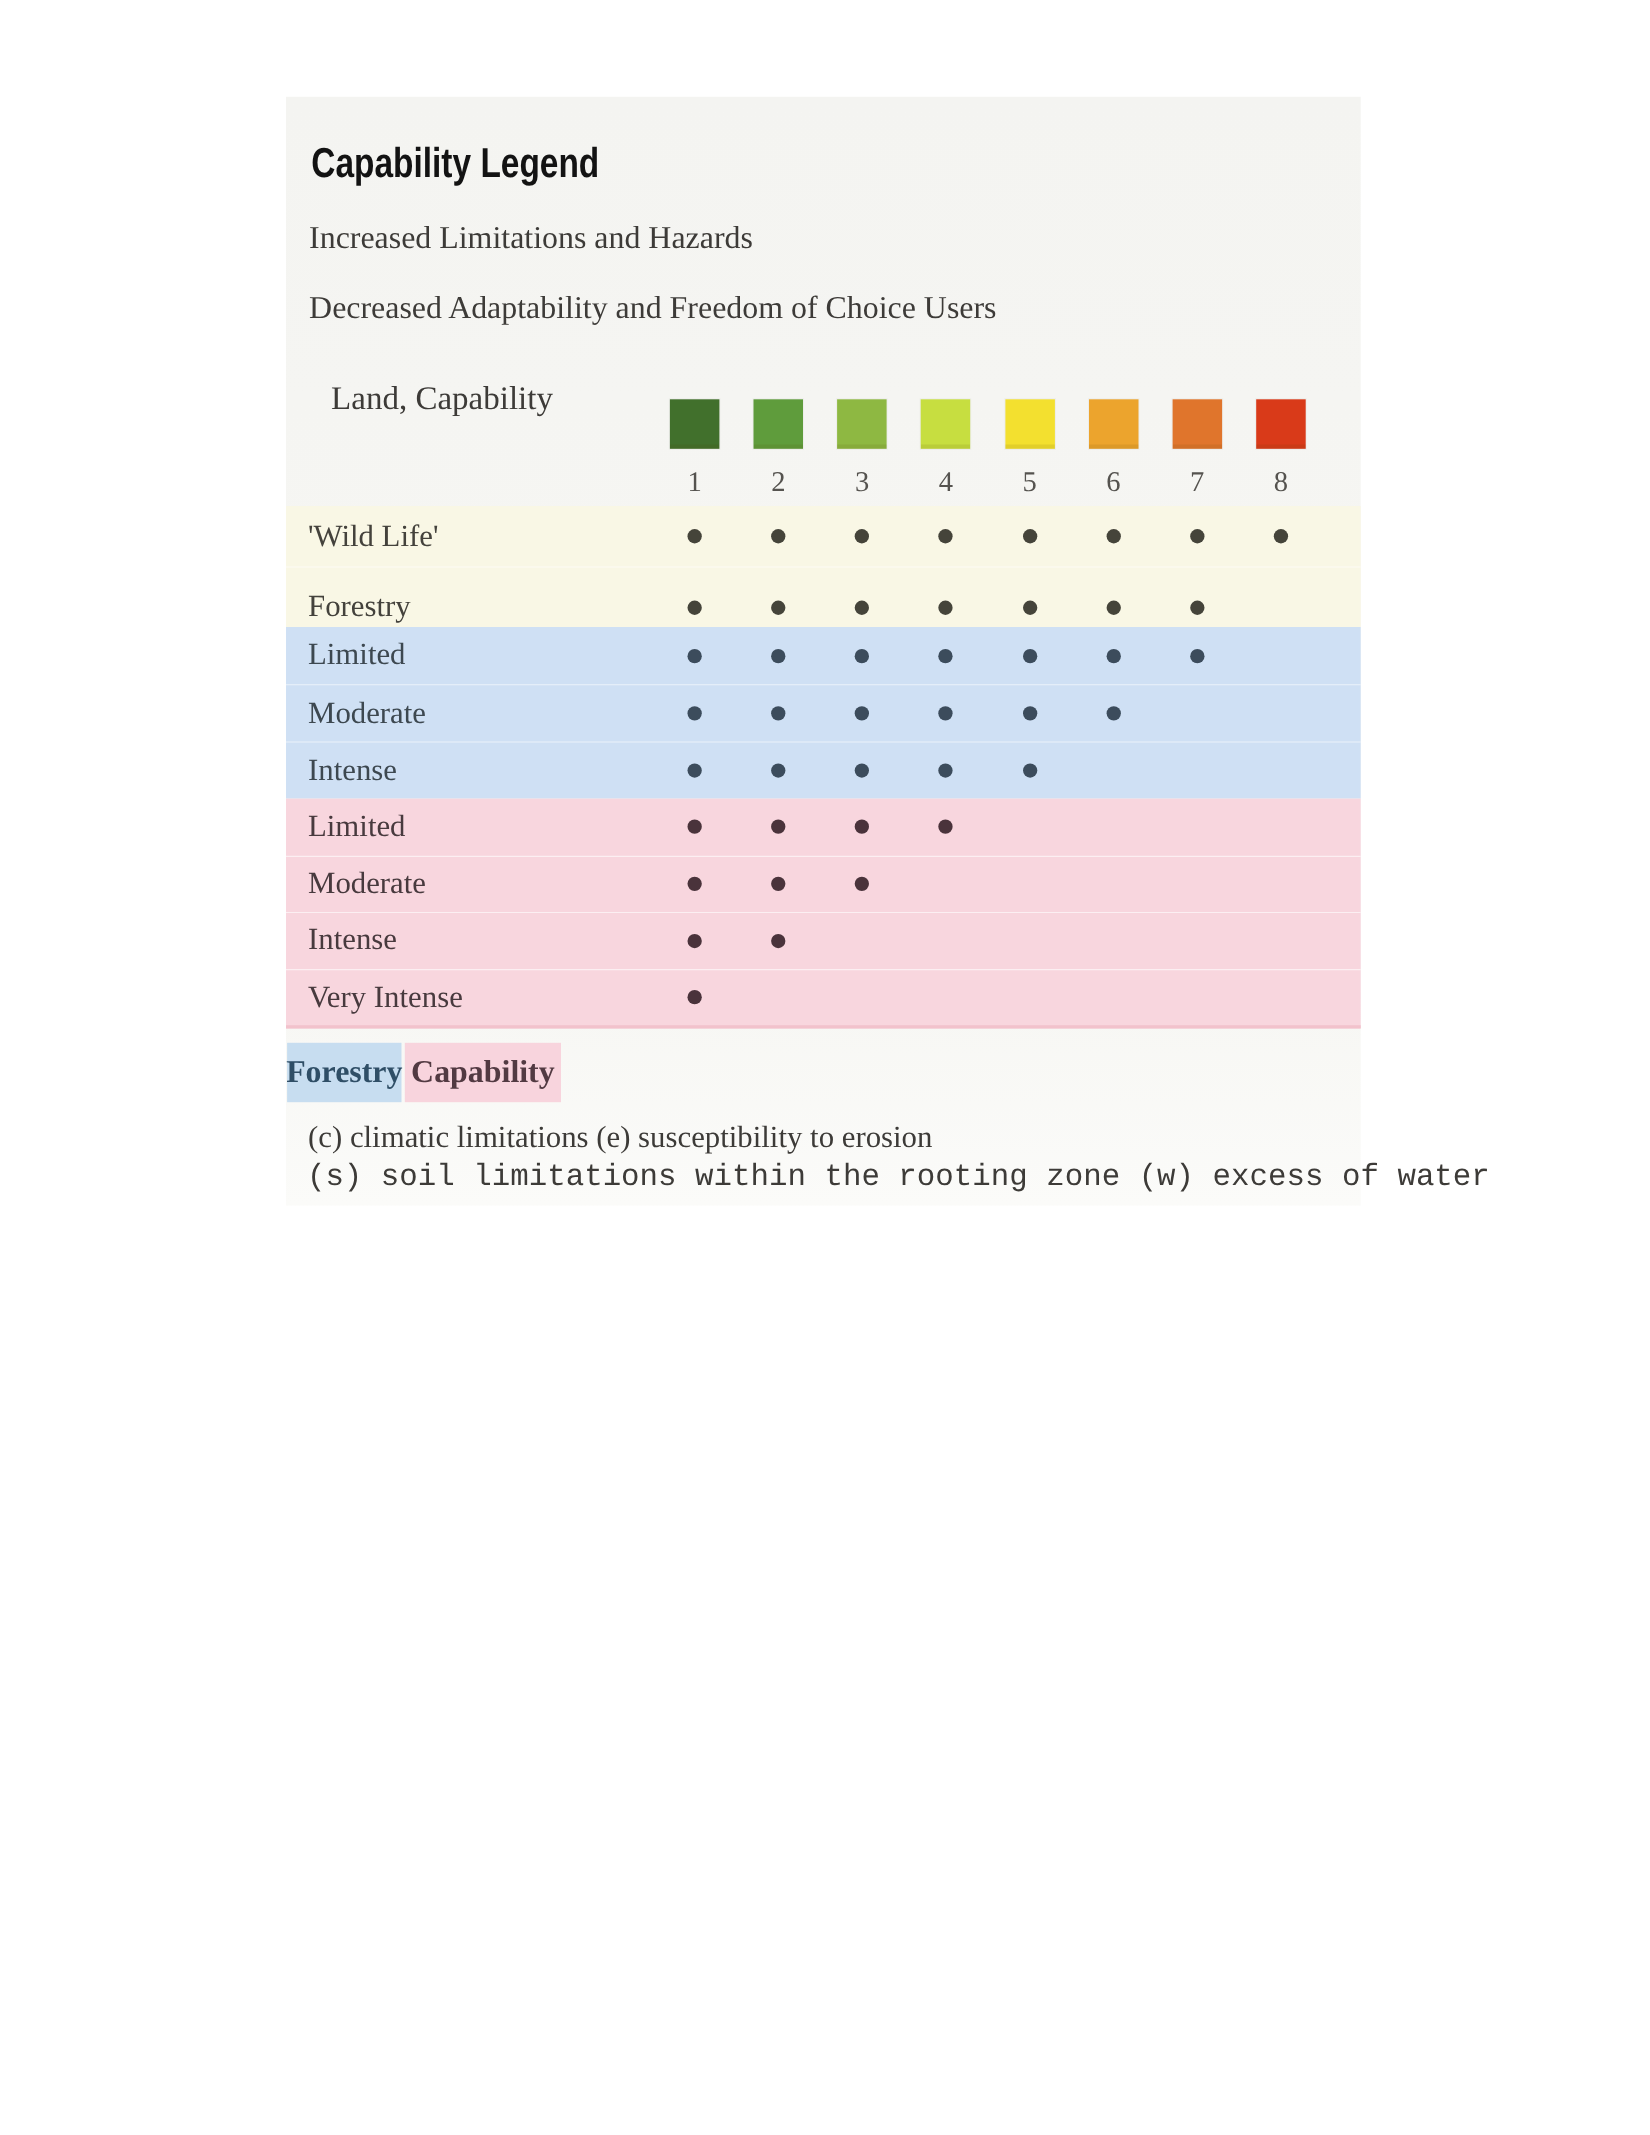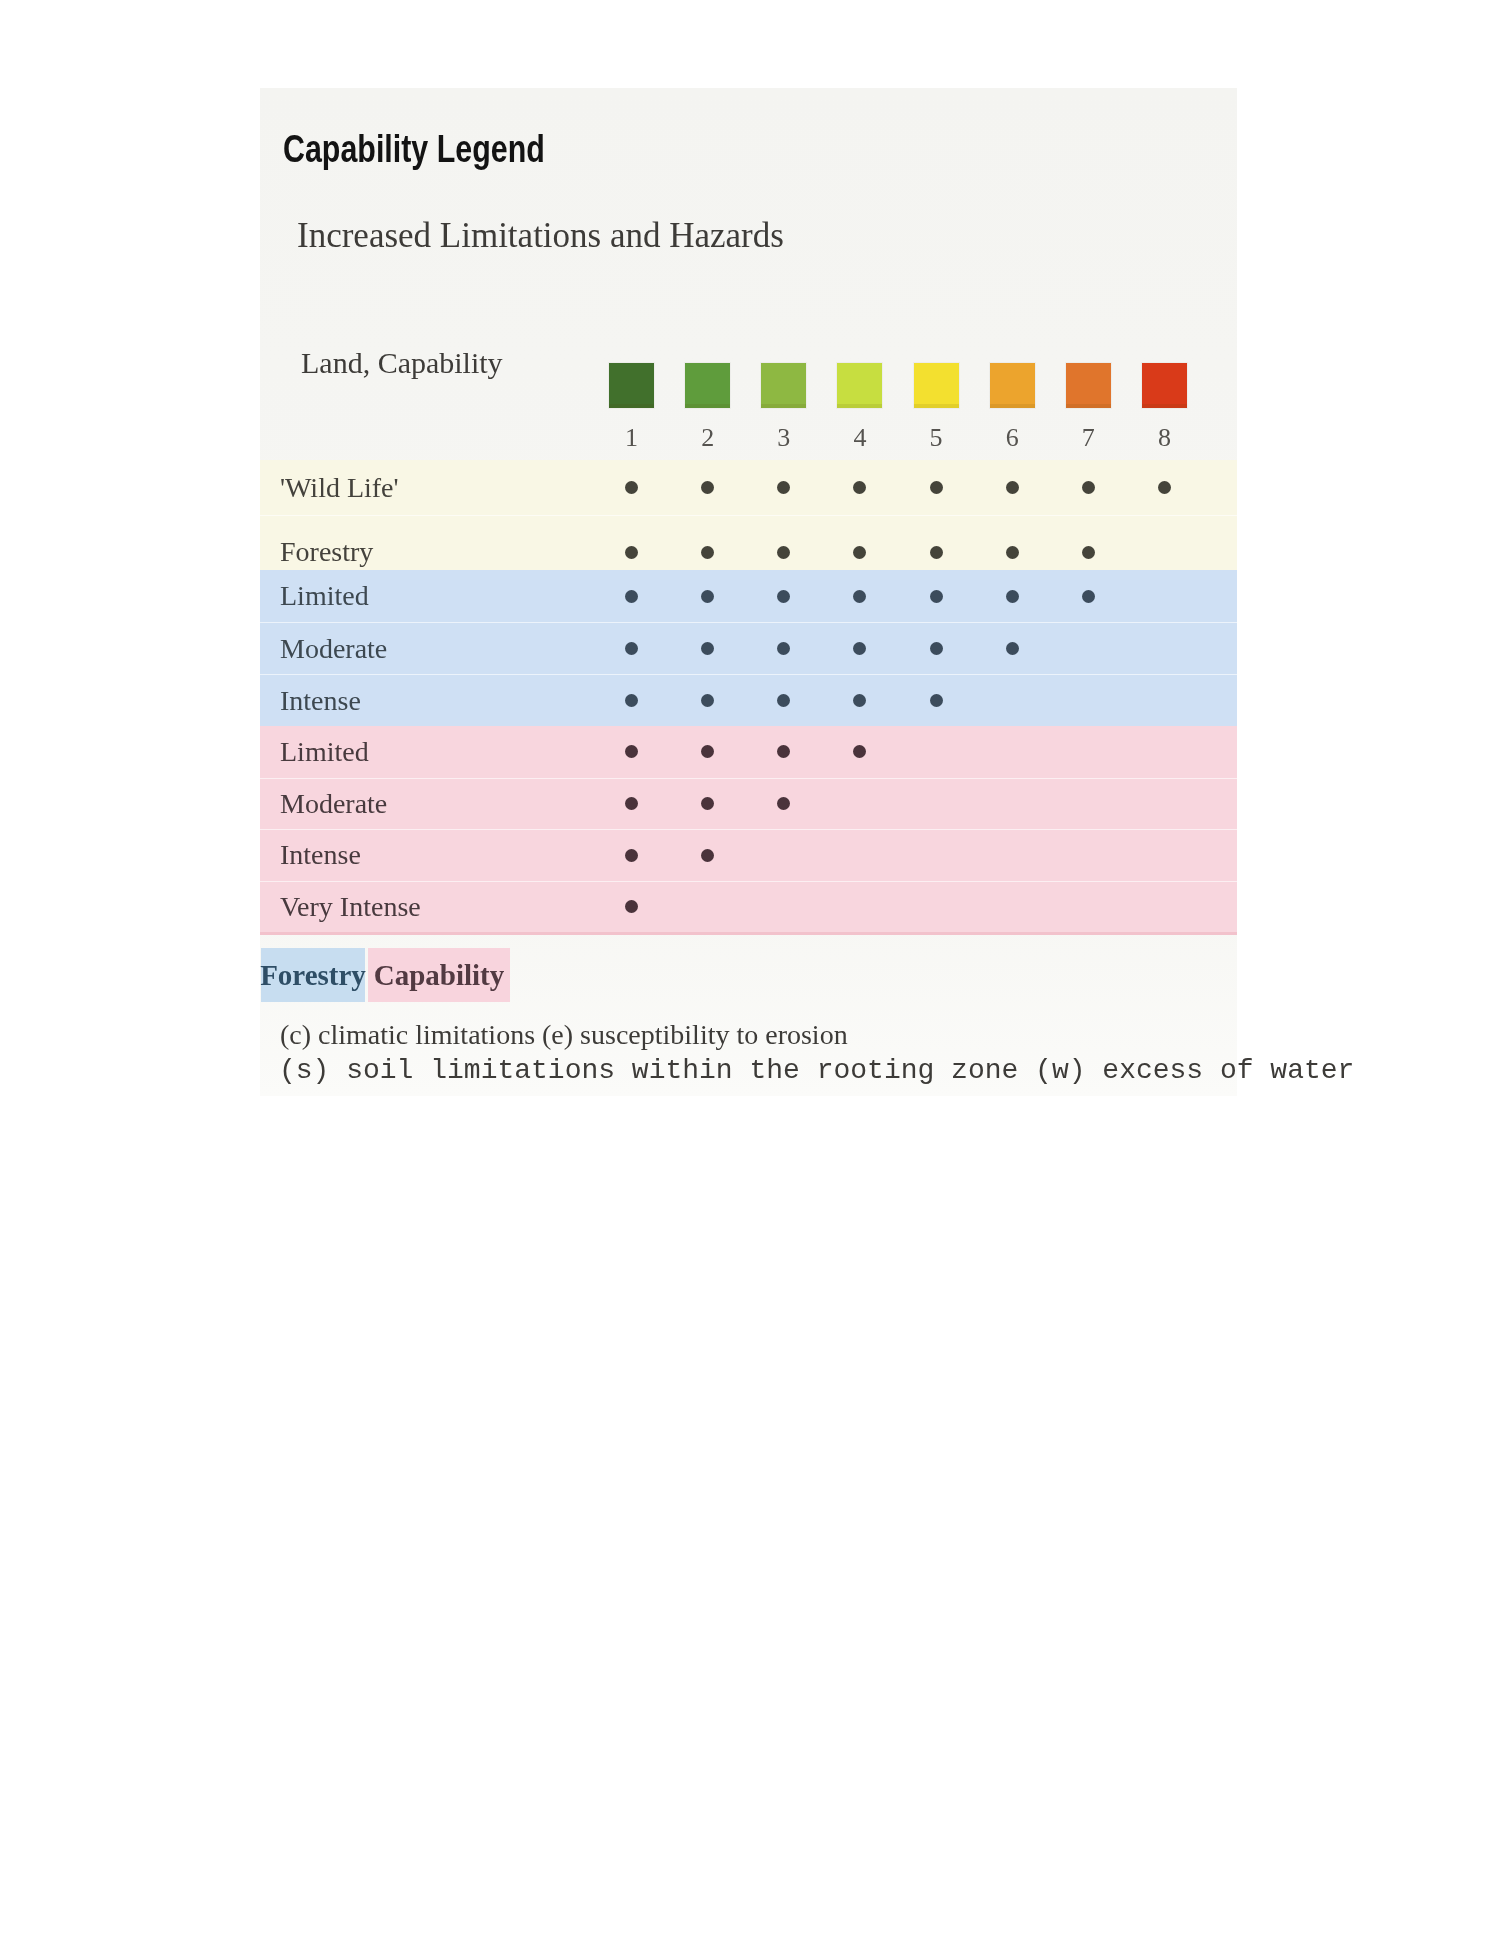--- a/index.html
+++ b/index.html
@@ -4,21 +4,21 @@
 <style>
   html,body{margin:0;padding:0;}
   body{width:1500px;height:1941px;background:#ffffff;position:relative;
        font-family:"Liberation Serif", serif;}
   .panel{position:absolute;left:260px;top:88px;width:977px;height:1008px;
          background:linear-gradient(#f4f4f1,#f7f7f4 82%,#fbfbf9);}
   .title{position:absolute;left:23px;top:42px;margin:0;
          font-family:"Liberation Sans", sans-serif;font-weight:bold;
          font-size:38px;line-height:1.05;color:#131313;
          transform:scaleX(.8);transform-origin:0 0;white-space:nowrap;}
-  .sub{position:absolute;margin:16px;font-size:35px;line-height:1.1;color:#3d3b38;white-space:nowrap;}
+  .sub{position:absolute;margin:0;font-size:29px;line-height:1.1;color:#3d3b38;white-space:nowrap;}
   .sub1{left:21px;top:113px;}
   .sub2{left:21px;top:177px;}
   .axis-label{position:absolute;left:21px;top:258px;font-size:30px;color:#3d3b38;white-space:nowrap;margin-left:20px;}
   .swatch{position:absolute;top:275px;width:45px;height:45px;
           box-shadow:inset 0 -4px 0 rgba(80,60,0,.10), 0 0 0 1px rgba(0,0,0,.03);}
   .colnum{position:absolute;top:337px;width:45px;text-align:center;
           font-size:26px;line-height:1;color:#55534f;}
   .band{position:absolute;left:0;width:100%;}
   .band-pink{border-bottom:3px solid #f2c2cc;}
   .row{position:relative;width:100%;text-align:right;}
@@ -35,20 +35,21 @@
   .fn{position:absolute;font-size:28px;line-height:1;color:#3d3b38;white-space:nowrap;}
   .fn1{left:20px;top:933px;}
   .fn2{left:19px;top:969px;font-family:Liberation Mono, monospace;}
 </style>
 </head>
 <body>
 
 <section class="panel">
   <h1 class="title">Capability Legend</h1>
   <p class="sub sub1">Increased Limitations and Hazards</p>
+  <p class="sub sub2">Decreased Adaptability and Freedom of Choice Users</p>
   <div class="axis-label">Land, Capability</div>
 
   <div id="swatches">
       <div class="swatch" style="left: 349px; background: rgb(65, 112, 44);"></div>
       <div class="swatch" style="left: 425.14px; background: rgb(95, 156, 60);"></div>
       <div class="swatch" style="left: 501.28px; background: rgb(142, 184, 66);"></div>
       <div class="swatch" style="left: 577.42px; background: rgb(199, 222, 64);"></div>
       <div class="swatch" style="left: 653.56px; background: rgb(243, 224, 47);"></div>
       <div class="swatch" style="left: 729.7px; background: rgb(236, 164, 45);"></div>
       <div class="swatch" style="left: 805.84px; background: rgb(224, 117, 44);"></div>

